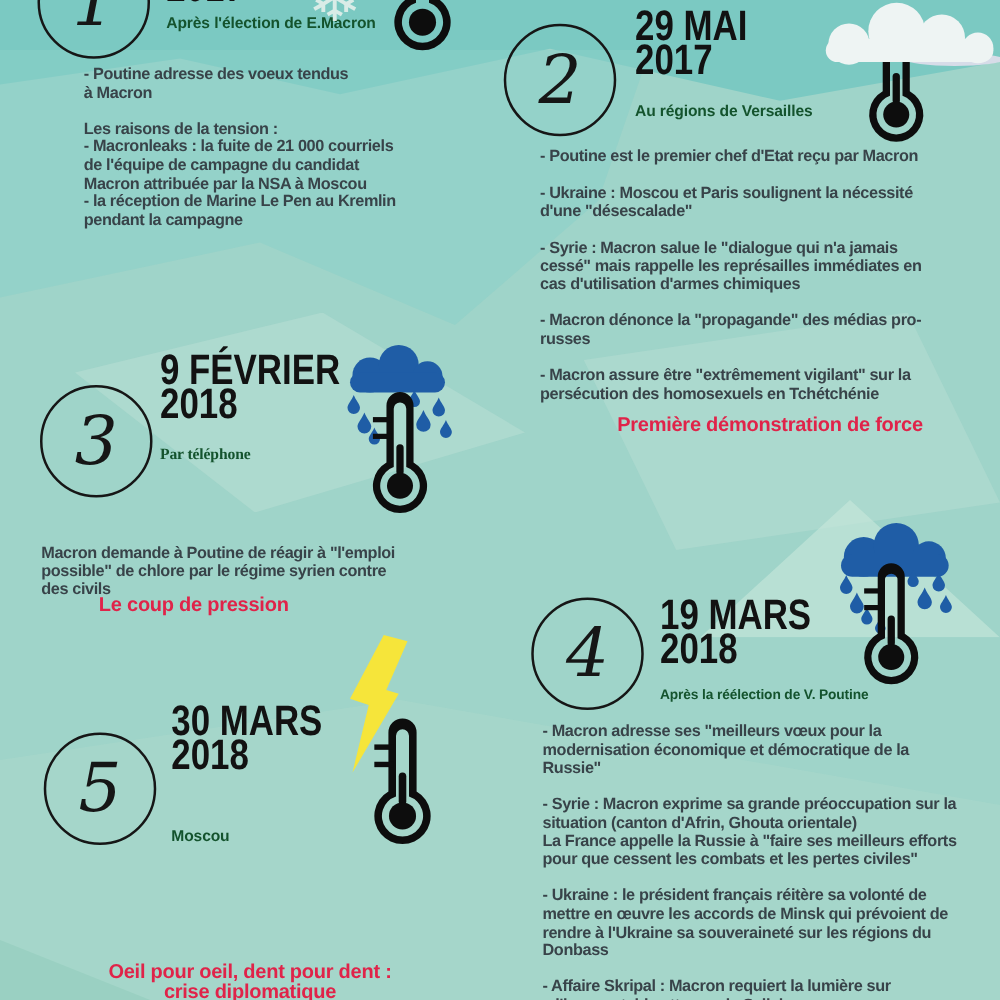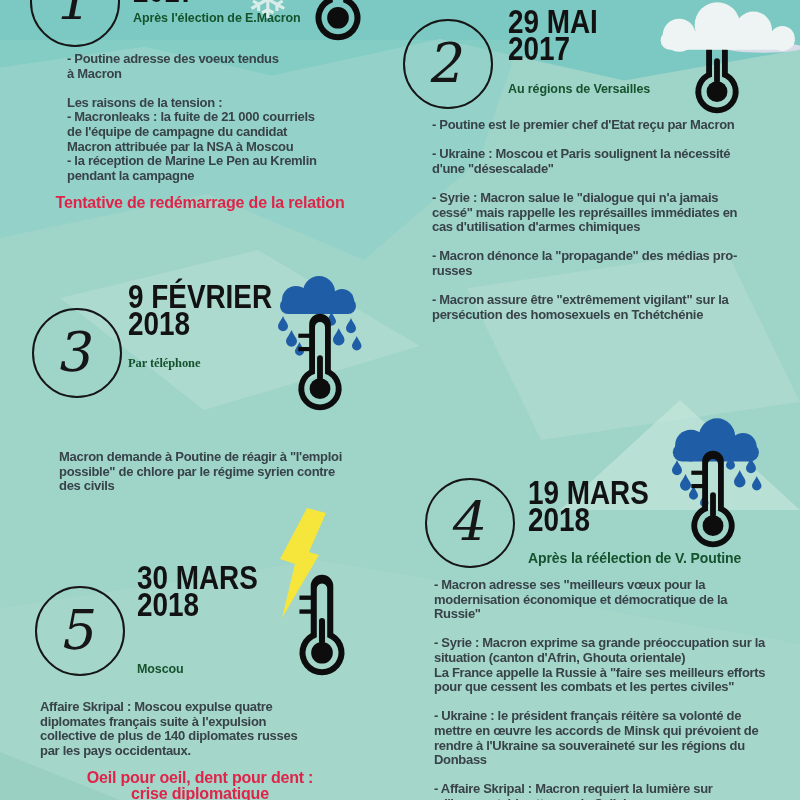--- a/index.html
+++ b/index.html
@@ -77,21 +77,20 @@
   </svg>
   <div class="body" style="left:67px;top:52px;width:290px;">- Poutine adresse des voeux tendus
 à Macron
 
 Les raisons de la tension :
 - Macronleaks : la fuite de 21 000 courriels
 de l'équipe de campagne du candidat
 Macron attribuée par la NSA à Moscou
 - la réception de Marine Le Pen au Kremlin
 pendant la campagne</div>
-  <div class="ann" style="left:40px;top:195px;width:320px;">Tentative de redémarrage de la relation</div>
 
   <div class="circle" style="left:403px;top:19px;">
     <span class="num">2</span>
   </div>
   <div class="date" style="left:508px;top:8px;">29 MAI
 2017</div>
   <div class="sub" style="left:508px;top:82px;">Au régions de Versailles</div>
   <svg style="left:692px;top:15px;" width="50" height="100" viewBox="0 0 60 120">
     <path fill-rule="evenodd" style="fill:var(--icon-black)" d="M17,15 A13,13 0 0 1 43,15 L43,69.5 A26,26 0 1 1 17,69.5 Z M24,18 A6,6 0 0 1 36,18 L36,74 A19,19 0 1 1 24,74 Z"></path>
     <rect x="4" y="30" width="18" height="5" style="fill:var(--icon-black)"></rect>
@@ -113,20 +112,21 @@
 
 - Syrie : Macron salue le "dialogue qui n'a jamais
 cessé" mais rappelle les représailles immédiates en
 cas d'utilisation d'armes chimiques
 
 - Macron dénonce la "propagande" des médias pro-
 russes
 
 - Macron assure être "extrêmement vigilant" sur la
 persécution des homosexuels en Tchétchénie</div>
+  <div class="ann" style="left:436px;top:333px;width:360px;">Première démonstration de force</div>
 
   <div class="circle" style="left:32px;top:308px;">
     <span class="num">3</span>
   </div>
   <div class="date" style="left:128px;top:283px;">9 FÉVRIER
 2018</div>
   <div class="sub" style="left:128px;top:356px;font-family:Liberation Serif, serif;">Par téléphone</div>
   <svg style="left:274px;top:276px;" width="90" height="40" viewBox="0 0 90 40">
     <circle cx="22" cy="24" r="14" style="fill:var(--cloud-blue)"></circle>
     <circle cx="45" cy="16" r="16" style="fill:var(--cloud-blue)"></circle>
@@ -144,30 +144,31 @@
       <path transform="translate(80,26) scale(0.95)" d="M5 0 C6.5 4 10 7.5 10 10.2 A5 5 0 1 1 0 10.2 C0 7.5 3.5 4 5 0 Z"></path>
     </g>
   </svg>
   <svg style="left:295px;top:312px;" width="50" height="100" viewBox="0 0 60 120">
     <path fill-rule="evenodd" style="fill:var(--icon-black)" d="M17,15 A13,13 0 0 1 43,15 L43,69.5 A26,26 0 1 1 17,69.5 Z M24,18 A6,6 0 0 1 36,18 L36,74 A19,19 0 1 1 24,74 Z"></path>
     <rect x="4" y="26" width="18" height="5" style="fill:var(--icon-black)"></rect>
     <rect x="4" y="42" width="18" height="5" style="fill:var(--icon-black)"></rect>
     <rect x="26.5" y="52" width="7" height="30" rx="3.5" style="fill:var(--icon-black)"></rect>
     <circle cx="30" cy="92" r="12.5" style="fill:var(--icon-black)"></circle>
   </svg>
-  <div class="body" style="left:33px;top:450px;width:310px;margin-left:26px;">Macron demande à Poutine de réagir à "l'emploi
+  <div class="body" style="left:33px;top:435px;width:310px;">Macron demande à Poutine de réagir à "l'emploi
 possible" de chlore par le régime syrien contre
 des civils</div>
+  <div class="ann" style="left:20px;top:477px;width:270px;">Le coup de pression</div>
 
   <div class="circle" style="left:425px;top:478px;">
     <span class="num">4</span>
   </div>
   <div class="date" style="left:528px;top:479px;">19 MARS
 2018</div>
-  <div class="sub" style="left:528px;top:550px;font-size:14px;">Après la réélection de V. Poutine</div>
+  <div class="sub" style="left:528px;top:550px;font-size:11px;">Après la réélection de V. Poutine</div>
   <svg style="left:666px;top:418px;" width="102" height="46" viewBox="0 0 90 40">
     <circle cx="22" cy="24" r="14" style="fill:var(--cloud-blue)"></circle>
     <circle cx="45" cy="16" r="16" style="fill:var(--cloud-blue)"></circle>
     <circle cx="68" cy="25" r="12" style="fill:var(--cloud-blue)"></circle>
     <rect x="6" y="22" width="76" height="16" rx="8" style="fill:var(--cloud-blue)"></rect>
   </svg>
   <svg style="left:664px;top:452px;" width="104" height="52" viewBox="0 0 104 52">
     <g style="fill:var(--cloud-blue)">
       <path transform="translate(8,8)" d="M5 0 C6.5 4 10 7.5 10 10.2 A5 5 0 1 1 0 10.2 C0 7.5 3.5 4 5 0 Z"></path>
       <path transform="translate(16,22) scale(1.1)" d="M5 0 C6.5 4 10 7.5 10 10.2 A5 5 0 1 1 0 10.2 C0 7.5 3.5 4 5 0 Z"></path>
@@ -212,20 +213,16 @@
   <svg style="left:274px;top:508px;" width="54" height="110" viewBox="0 0 54 110">
     <polygon points="33,0 52,5 35,44 45,47 8,110 21,56 6,51" style="fill:var(--bolt-yellow)"></polygon>
   </svg>
   <svg style="left:296px;top:573px;" width="52" height="104" viewBox="0 0 60 120">
     <path fill-rule="evenodd" style="fill:var(--icon-black)" d="M17,15 A13,13 0 0 1 43,15 L43,69.5 A26,26 0 1 1 17,69.5 Z M24,18 A6,6 0 0 1 36,18 L36,74 A19,19 0 1 1 24,74 Z"></path>
     <rect x="4" y="26" width="18" height="5" style="fill:var(--icon-black)"></rect>
     <rect x="4" y="42" width="18" height="5" style="fill:var(--icon-black)"></rect>
     <rect x="26.5" y="52" width="7" height="30" rx="3.5" style="fill:var(--icon-black)"></rect>
     <circle cx="30" cy="92" r="12.5" style="fill:var(--icon-black)"></circle>
   </svg>
-  <div class="body" style="left:40px;top:700px;width:310px;">Affaire Skripal : Moscou expulse quatre
-diplomates français suite à l'expulsion
-collective de plus de 140 diplomates russes
-par les pays occidentaux.</div>
   <div class="ann" style="left:55px;top:770px;width:290px;">Oeil pour oeil, dent pour dent :
 crise diplomatique</div>
 
 </div>
 
 </body></html>

